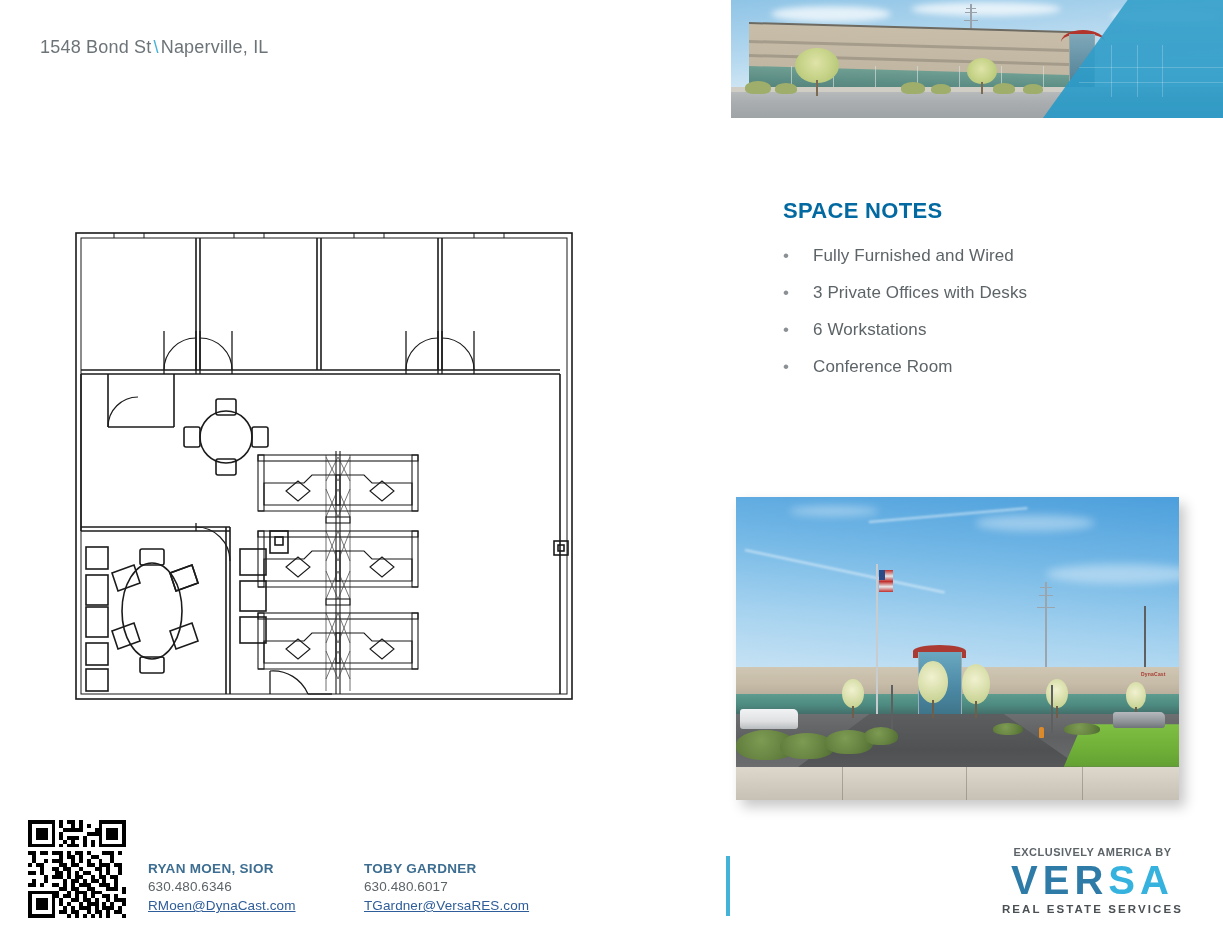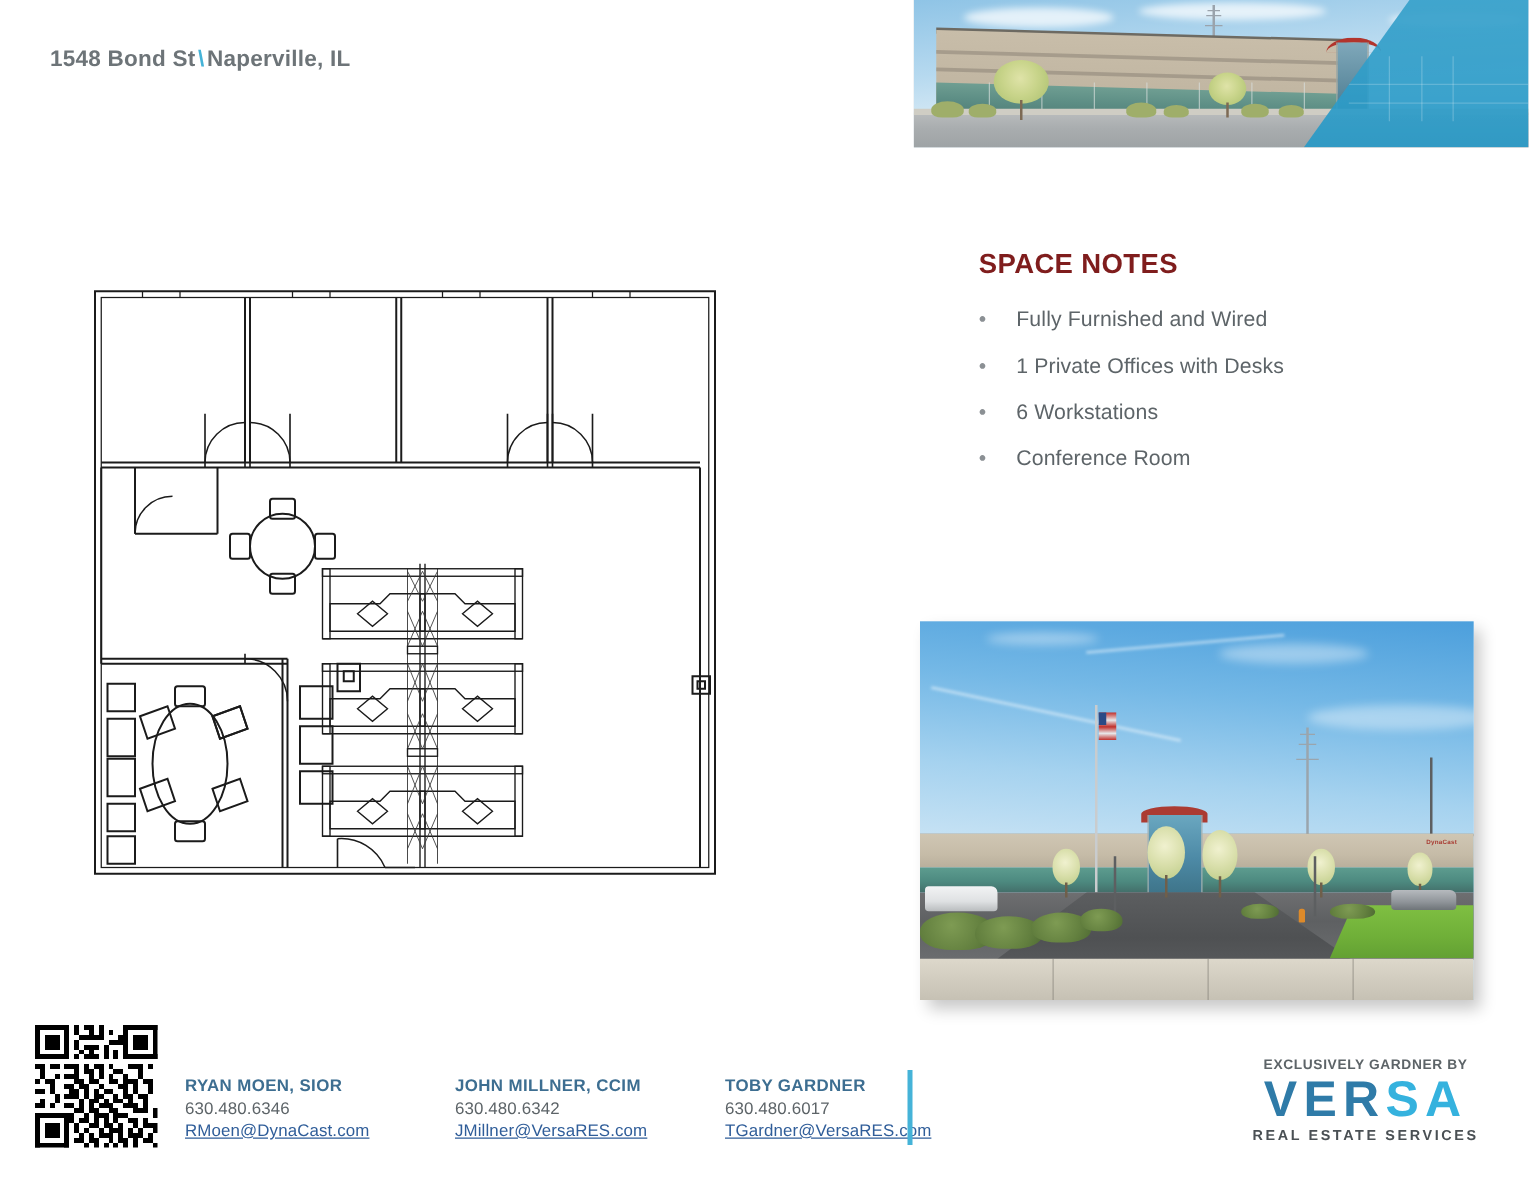--- a/index.html
+++ b/index.html
@@ -12,21 +12,21 @@
   }
   .page { position: relative; width: 1223px; height: 944px; background: #fff; }
 
   
   .title-block { position: absolute; left: 40px; top: 30px; }
   .title {
     font-size: 35px; font-weight: 400; letter-spacing: .4px;
     color: #2f6c97; line-height: 1.12; white-space: nowrap;
   }
   .subtitle {
-    margin-top: 7px; font-size: 18px; font-weight: 700;
+    margin-top: 7px; font-size: 18px; font-weight: 400;
     color: #6d7478; letter-spacing: .2px; white-space: nowrap;
   }
   .subtitle .sep { color: #45b3d8; padding: 0 2px; }
 
   
   .banner {
     position: absolute; left: 731px; top: 0; width: 492px; height: 118px;
     overflow: hidden; background: #cfd6da;
   }
   .bn-sky {
@@ -111,21 +111,21 @@
     background: rgba(255,255,255,.22);
   }
   .bn-ghost-band {
     position: absolute; left: 20%; width: 80%; height: 1px;
     background: rgba(255,255,255,.20);
   }
 
   
   .notes { position: absolute; left: 783px; top: 198px; width: 340px; }
   .notes h2 {
-    font-size: 22px; font-weight: 700; color: #7f1d1d;
+    font-size: 22px; font-weight: 700; color: #0369a1;
     letter-spacing: .3px; margin-bottom: 22px;
   }
   .note-row { display: flex; align-items: baseline; margin-bottom: 17px; }
   .note-bullet {
     width: 30px; flex: 0 0 30px; color: #8b9094;
     font-size: 17px; line-height: 1;
   }
   .note-text { font-size: 17px; color: #5d6468; letter-spacing: .1px; }
 
   
@@ -349,21 +349,21 @@
   </div>
 
   <div class="notes">
     <h2>SPACE NOTES</h2>
     <div class="note-row">
       <span class="note-bullet">•</span>
       <span class="note-text">Fully Furnished and Wired</span>
     </div>
     <div class="note-row">
       <span class="note-bullet">•</span>
-      <span class="note-text">1 Private Offices with Desks</span>
+      <span class="note-text">3 Private Offices with Desks</span>
     </div>
     <div class="note-row">
       <span class="note-bullet">•</span>
       <span class="note-text">6 Workstations</span>
     </div>
     <div class="note-row">
       <span class="note-bullet">•</span>
       <span class="note-text">Conference Room</span>
     </div>
   </div>
@@ -749,35 +749,30 @@
     </svg>
   </div>
 
   <div class="contacts">
     <div class="card">
       <div class="contact-name">RYAN MOEN, SIOR</div>
       <div class="contact-phone">630.480.6346</div>
       <a class="contact-email" href="#">RMoen@DynaCast.com</a>
     </div>
     <div class="card">
-      <div class="contact-name">JOHN MILLNER, CCIM</div>
-      <div class="contact-phone">630.480.6342</div>
-      <a class="contact-email" href="#">JMillner@VersaRES.com</a>
-    </div>
-    <div class="card">
       <div class="contact-name">TOBY GARDNER</div>
       <div class="contact-phone">630.480.6017</div>
       <a class="contact-email" href="#">TGardner@VersaRES.com</a>
     </div>
   </div>
 
   <div class="vdivider"></div>
 
   <div class="brand">
-    <div class="brand-eyebrow">EXCLUSIVELY GARDNER BY</div>
+    <div class="brand-eyebrow">EXCLUSIVELY AMERICA BY</div>
     <div class="brand-word">
       <span class="dark">VER</span>
         <span class="light">SA</span>
     </div>
     <div class="brand-sub">REAL ESTATE SERVICES</div>
   </div>
 
 </div>
 
 </body></html>

